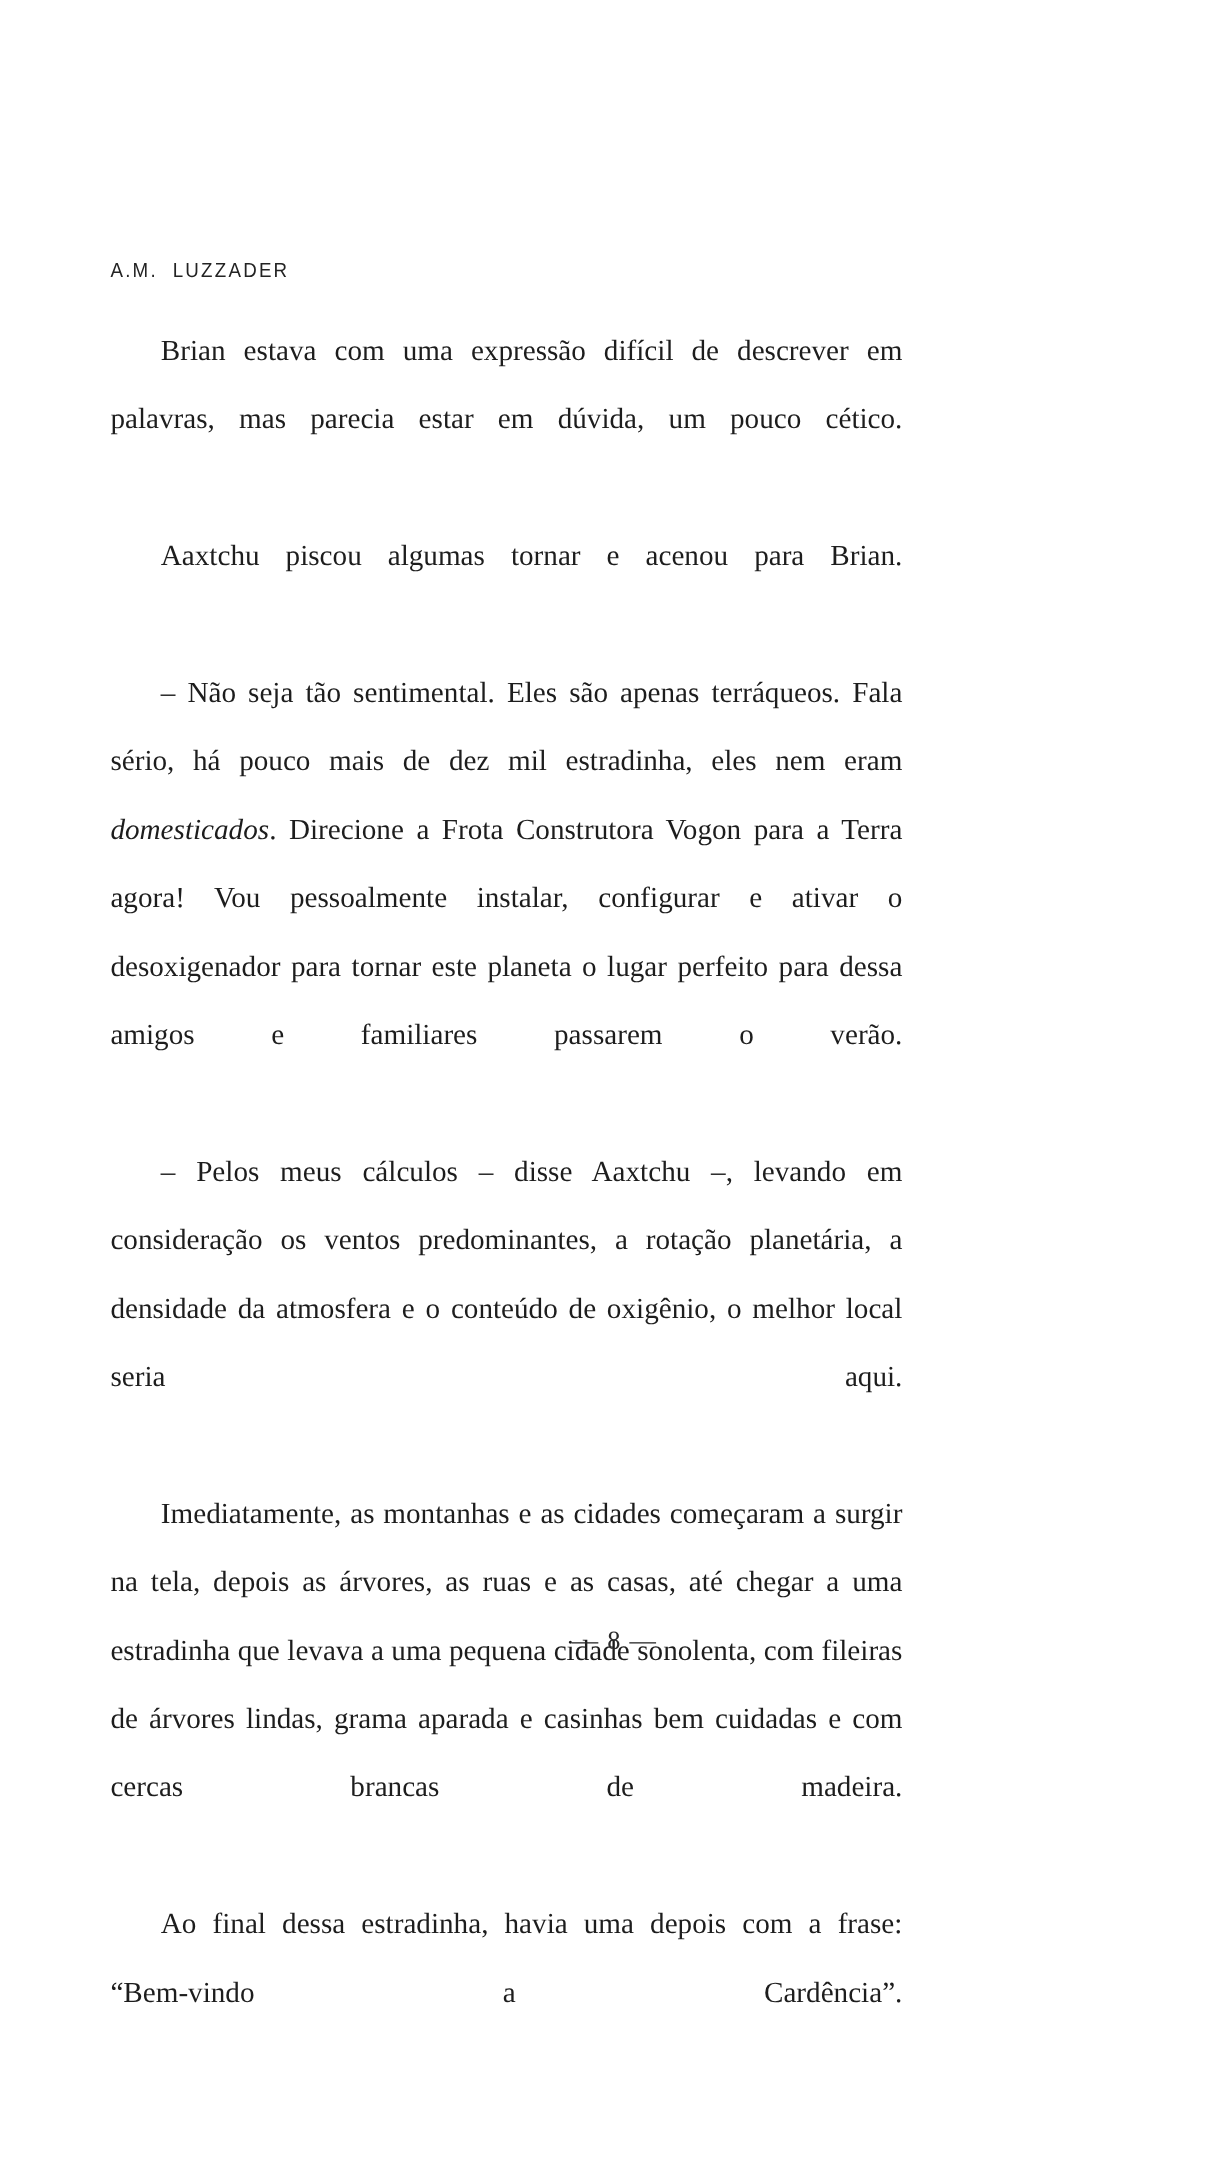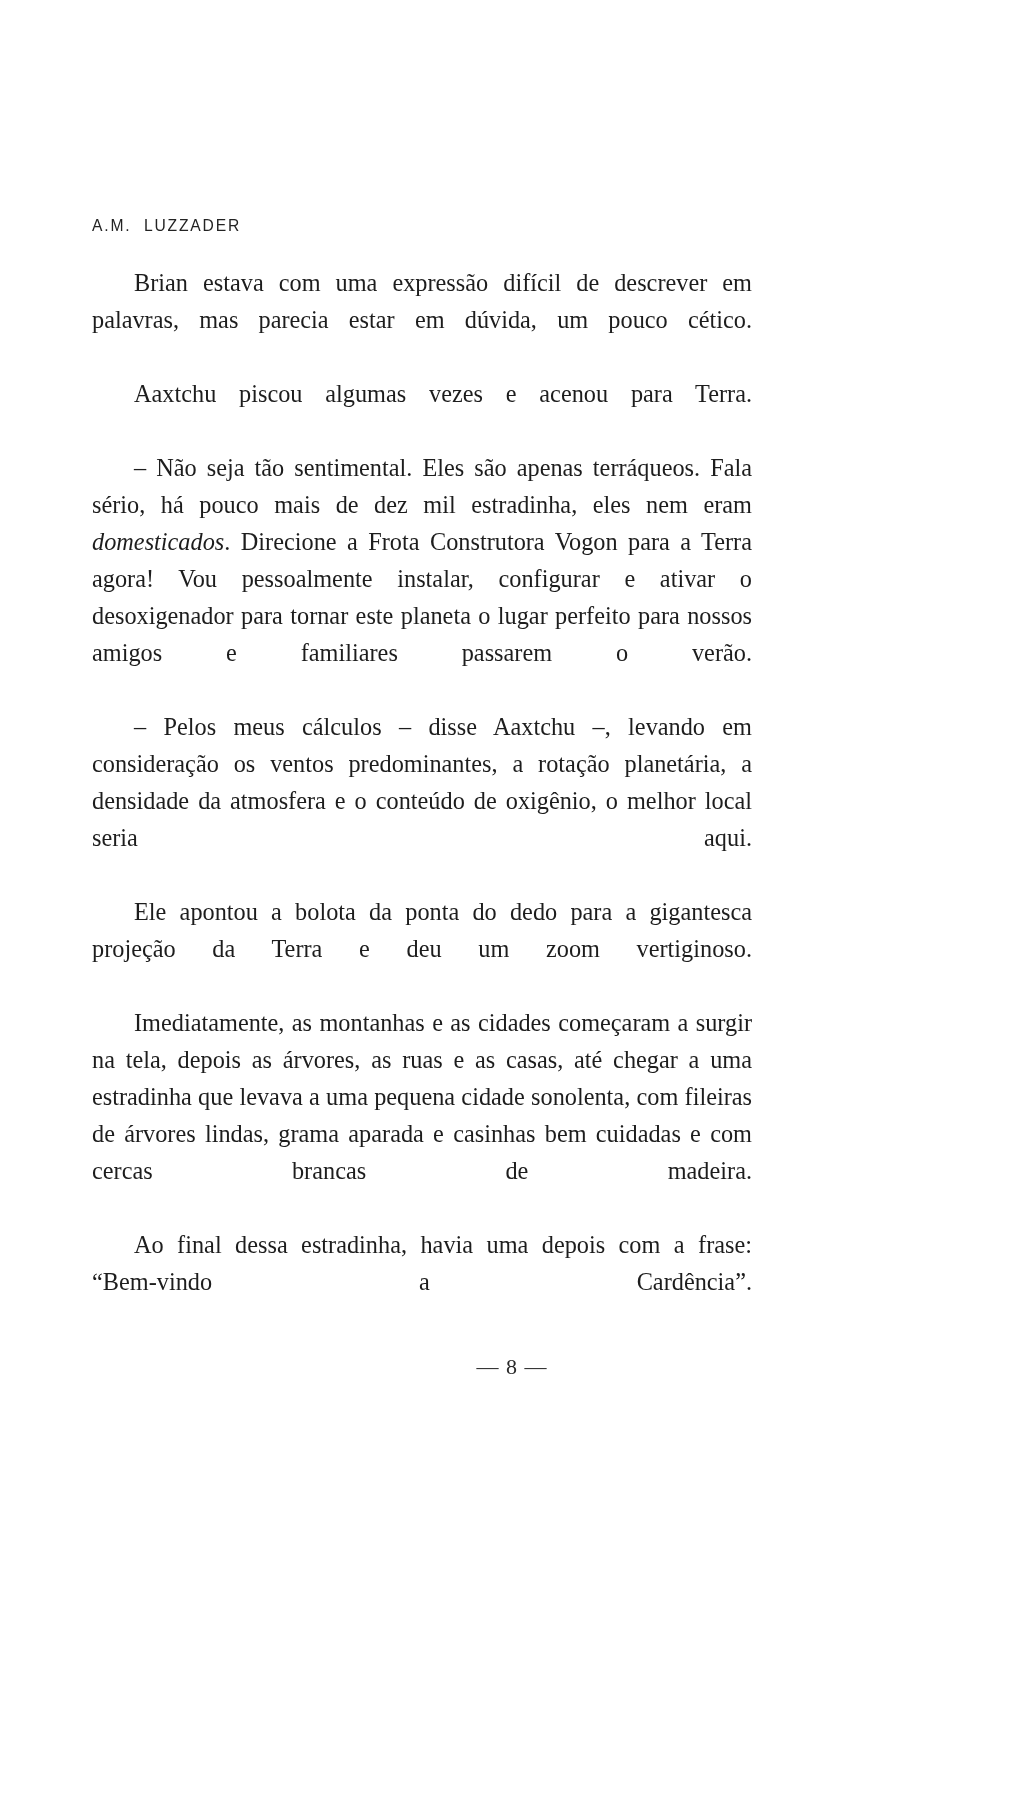--- a/index.html
+++ b/index.html
@@ -36,21 +36,21 @@
   .textblock {
     position: absolute;
     left: 92px;
     top: 248px;
     width: 660px;
   }
 
   .para {
     font-family: "Liberation Serif", "DejaVu Serif", serif;
     font-size: 24.3px;
-    line-height: 37px;
+    line-height: 57px;
     color: #1d1d1d;
     text-align: justify;
     text-justify: inter-word;
     margin: 0;
     text-indent: 42px;
     -webkit-hyphens: none;
     hyphens: none;
   }
 
   
@@ -81,30 +81,29 @@
 <body>
 
 <div class="page">
 
   <div class="running-header">A.M.  LUZZADER</div>
 
   <div class="textblock">
 
     <p class="para">Brian estava com uma expressão difícil de descrever em palavras, mas parecia estar em dúvida, um pouco cético.</p>
 
-    <p class="para">Aaxtchu piscou algumas vezes e acenou para Terra.</p>
+    <p class="para">Aaxtchu piscou algumas tornar e acenou para Brian.</p>
 
     <p class="para">
-      <span>– Não seja tão sentimental. Eles são apenas terráqueos. Fala sério, há pouco mais de dez mil estradinha, eles nem eram </span><em>domesticados</em><span>. Direcione a Frota Construtora Vogon para a Terra agora! Vou pessoalmente instalar, configurar e ativar o desoxigenador para tornar este planeta o lugar perfeito para nossos amigos e familiares passarem o verão.</span>
+      <span>– Não seja tão sentimental. Eles são apenas terráqueos. Fala sério, há pouco mais de dez mil estradinha, eles nem eram </span><em>domesticados</em><span>. Direcione a Frota Construtora Vogon para a Terra agora! Vou pessoalmente instalar, configurar e ativar o desoxigenador para tornar este planeta o lugar perfeito para dessa amigos e familiares passarem o verão.</span>
     </p>
 
 
     <p class="para">– Pelos meus cálculos – disse Aaxtchu –, levando em consideração os ventos predominantes, a rotação planetária, a densidade da atmosfera e o conteúdo de oxigênio, o melhor local seria aqui.</p>
 
-    <p class="para">Ele apontou a bolota da ponta do dedo para a gigantesca projeção da Terra e deu um zoom vertiginoso.</p>
 
     <p class="para">Imediatamente, as montanhas e as cidades começaram a surgir na tela, depois as árvores, as ruas e as casas, até chegar a uma estradinha que levava a uma pequena cidade sonolenta, com fileiras de árvores lindas, grama aparada e casinhas bem cuidadas e com cercas brancas de madeira.</p>
 
     <p class="para">Ao final dessa estradinha, havia uma depois com a frase: “Bem-vindo a Cardência”.</p>
 
   </div>
 
   <div class="folio">— 8 —</div>
 
 </div>

